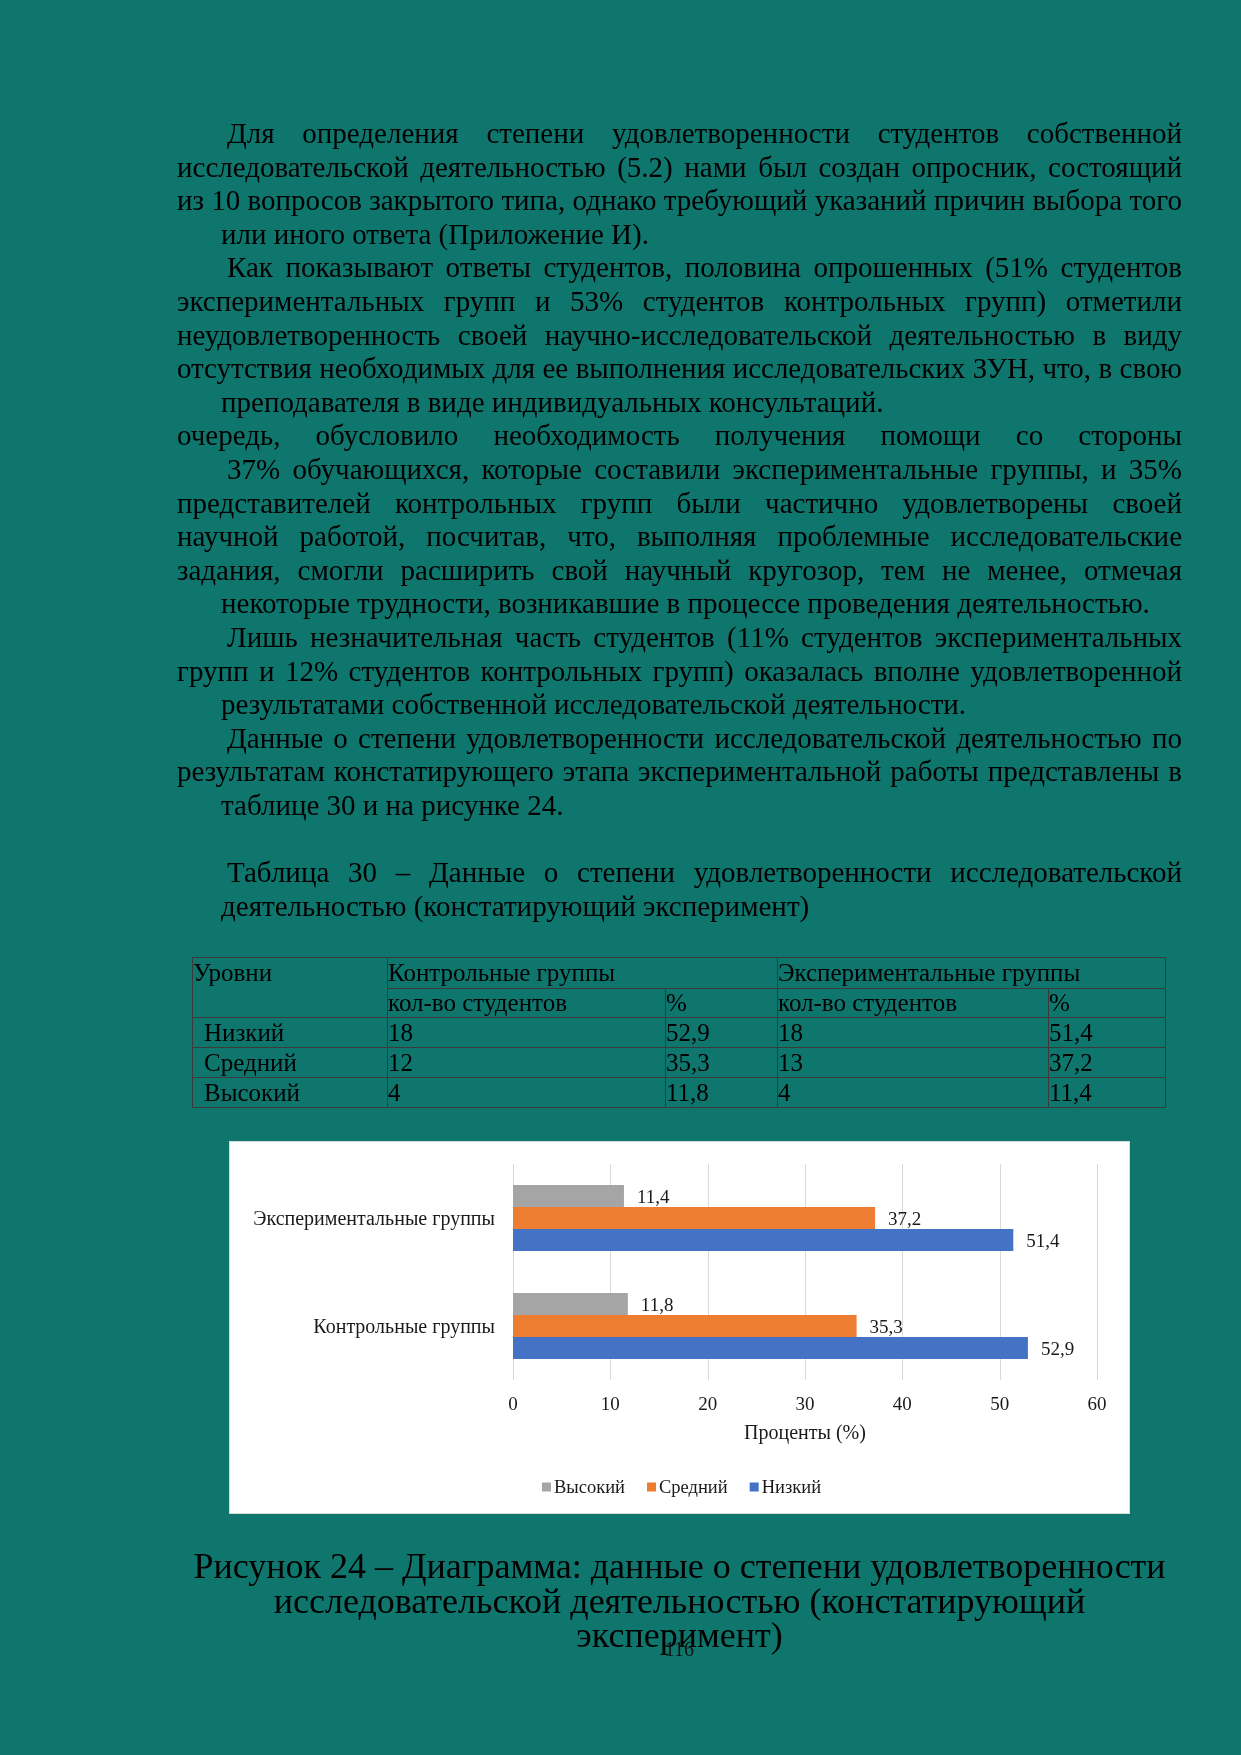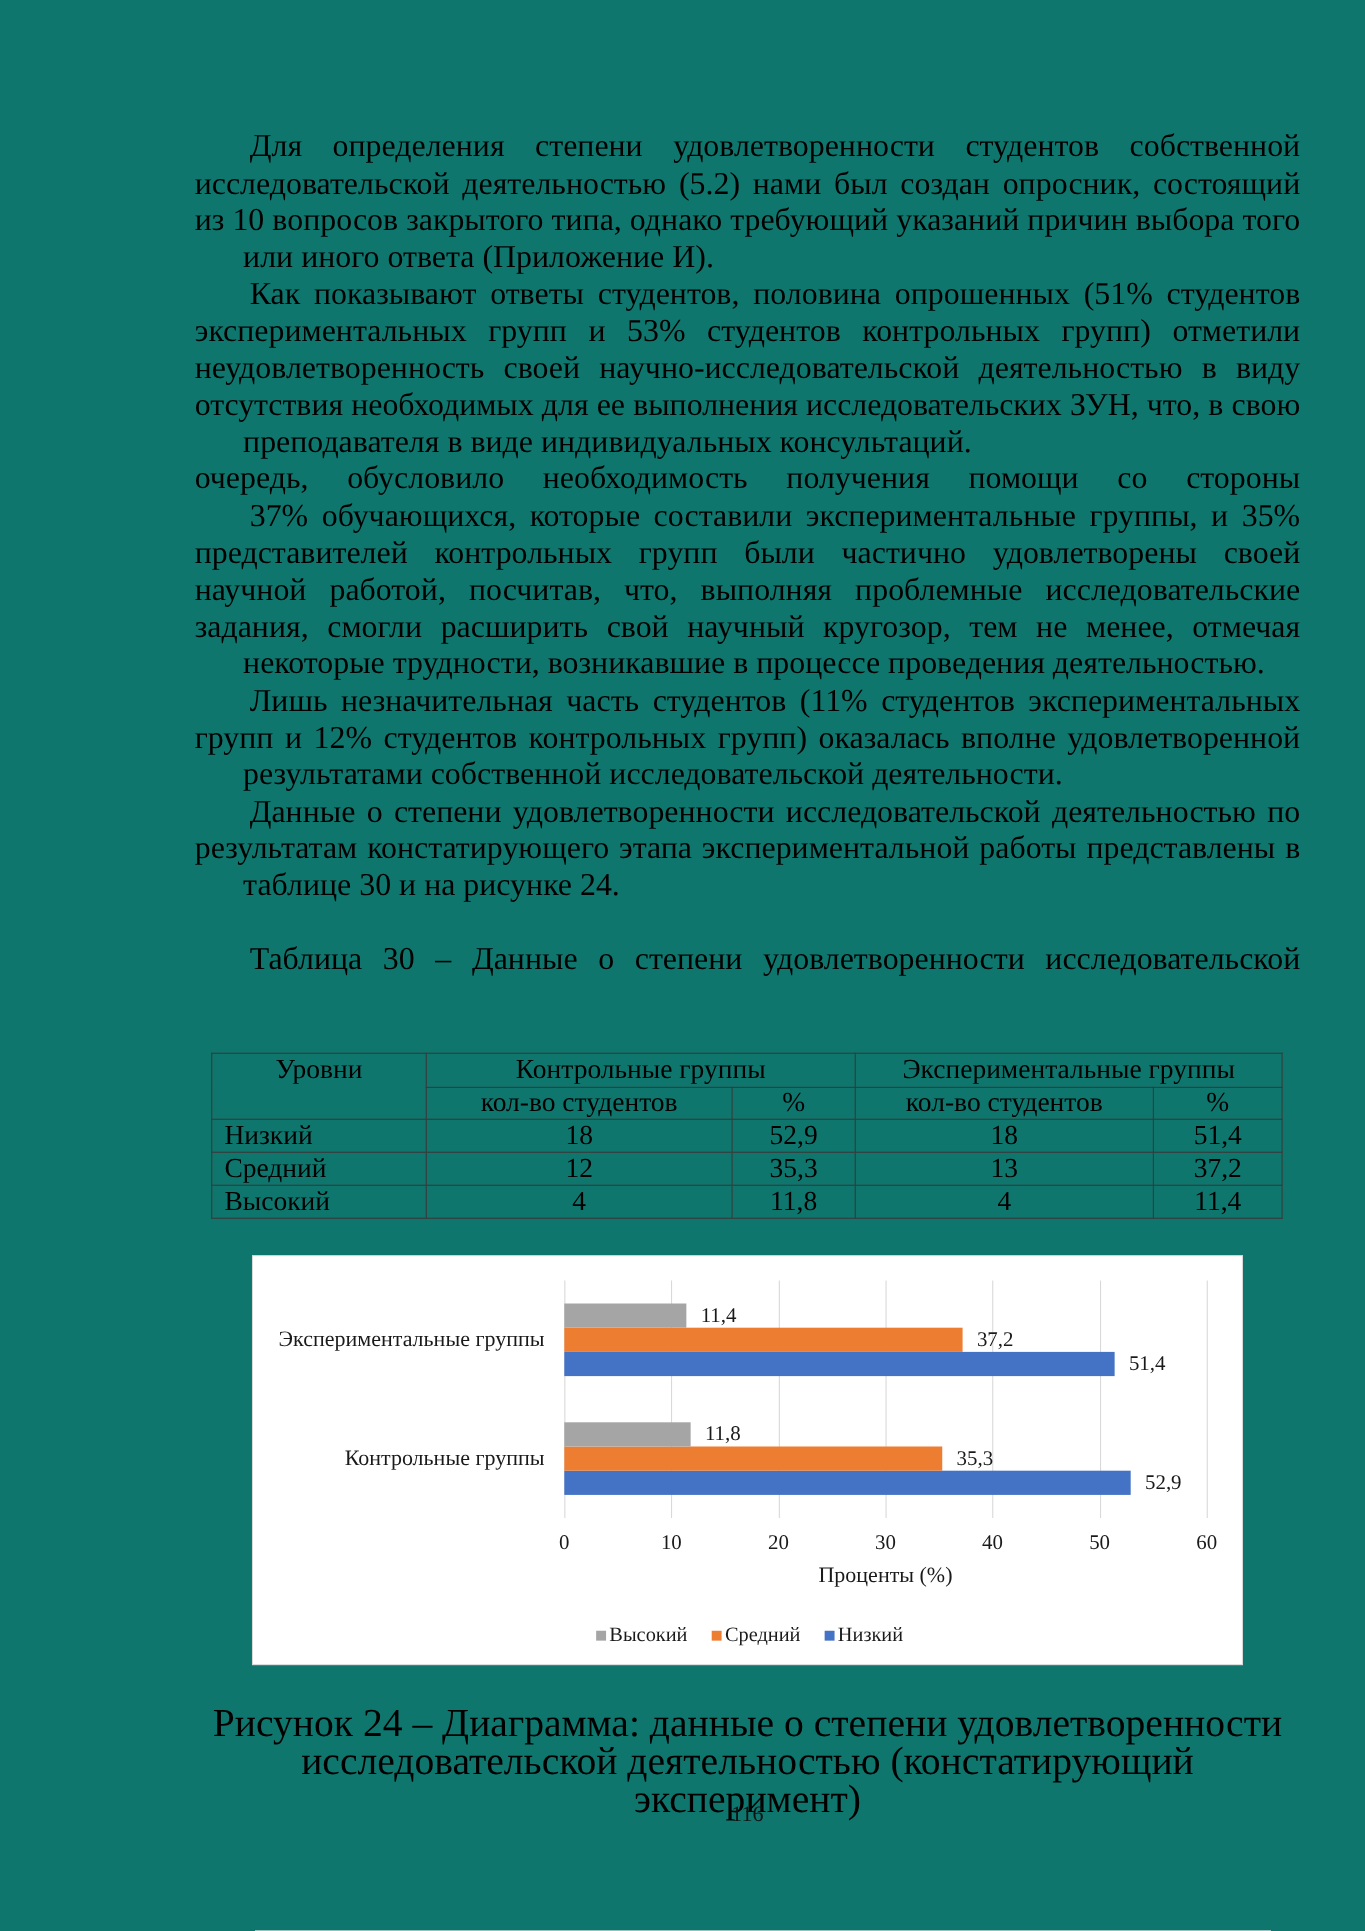--- a/index.html
+++ b/index.html
@@ -37,21 +37,20 @@
       width: 973px;
       border-collapse: collapse;
       table-layout: fixed;
       font-family: "Liberation Serif", "DejaVu Serif", serif;
       font-size: 25px;
     }
     .data-table td {
       border: 1px solid #3a3a3a;
       padding: 0;
       line-height: 26px;
-      text-align: center;
       vertical-align: middle;
       white-space: nowrap;
       overflow: hidden;
     }
     .data-table tr.h1 td { height: 30px; }
     .data-table tr.h2 td { height: 28px; }
     .data-table tr.r td { height: 29px; }
     .data-table td.levels-head { vertical-align: top; padding-top: 2px; }
     .data-table td.level-name { text-align: left; padding-left: 11px; }
 
@@ -119,20 +118,21 @@
       <div class="line last">результатами собственной исследовательской деятельности.</div>
     </div>
     <div>
       <div class="line indent">Данные о степени удовлетворенности исследовательской деятельностью по</div>
       <div class="line">результатам констатирующего этапа экспериментальной работы представлены в</div>
       <div class="line last">таблице 30 и на рисунке 24.</div>
     </div>
     <div class="blank-line"></div>
     <div>
       <div class="line indent">Таблица 30 – Данные о степени удовлетворенности исследовательской</div>
+      <div class="line last">деятельностью (констатирующий эксперимент)</div>
     </div>
   </div>
 
   <table class="data-table">
     <colgroup>
       <col style="width:195px">
       <col style="width:278px">
       <col style="width:112px">
       <col style="width:271px">
       <col style="width:117px">

